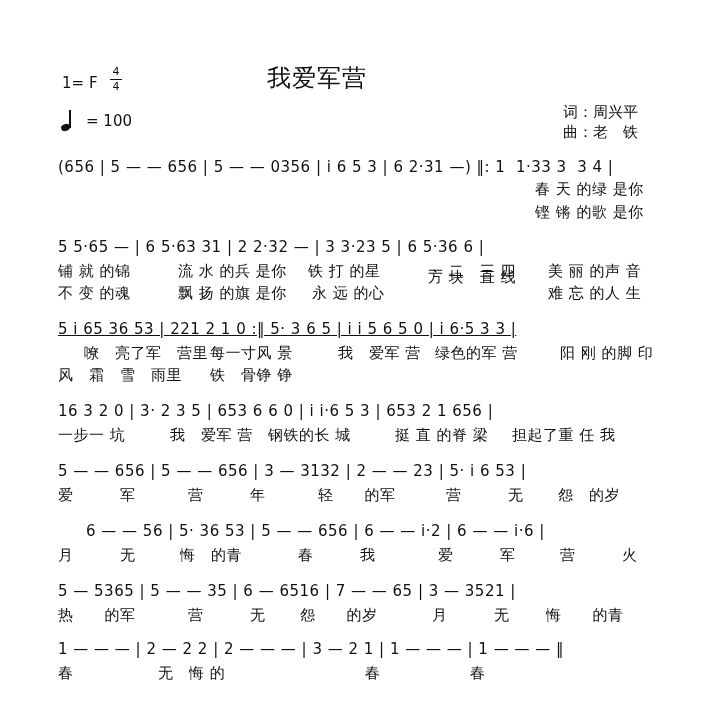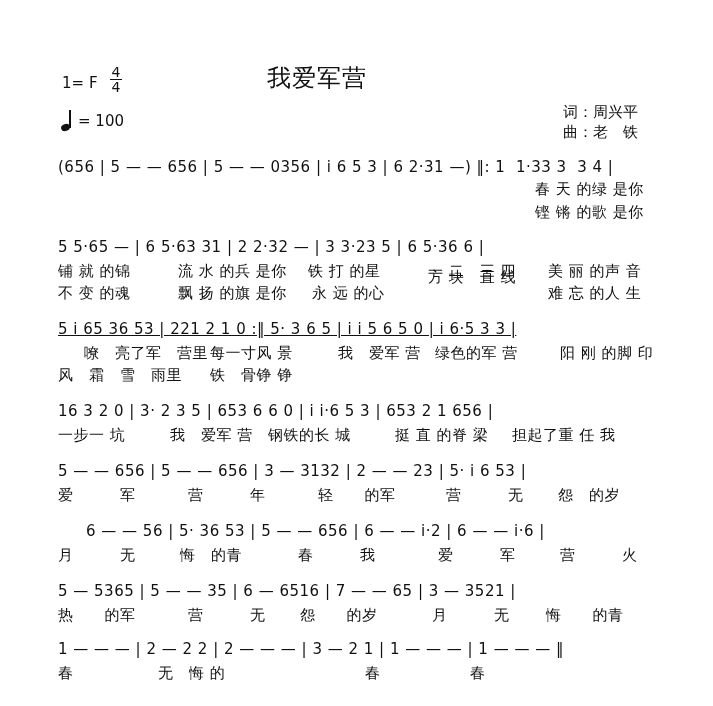--- a/index.html
+++ b/index.html
@@ -1,23 +1,23 @@
 <!DOCTYPE html>
 <html><head>
 <meta charset="utf-8">
 <style>
   html, body { margin: 0; padding: 0; background: #ffffff; }
   body { width: 713px; height: 706px; position: relative; overflow: hidden;
          font-family: "DejaVu Sans", "Liberation Sans", sans-serif; color: #111; }
   .title { position: absolute; top: 62px; left: 0; width: 634px; text-align: center;
            font-size: 24px; letter-spacing: 1px; }
   .key { position: absolute; left: 62px; top: 74px; font-size: 15px; }
-  .timesig { position: absolute; left: 110px; top: 66px; font-size: 14px; line-height: 12px; text-align: center; width: 12px; }
+  .timesig { position: absolute; left: 110px; top: 66px; font-size: 11px; line-height: 12px; text-align: center; width: 12px; }
   .timesig .bar { display:block; height:1px; background:#111; margin:1px 0; }
-  .tempo { position: absolute; left: 60px; top: 110px; font-size: 15px; display:flex; align-items:center; gap:4px; }
+  .tempo { position: absolute; left: 60px; top: 110px; font-size: 15px; display:flex; align-items:center; gap:12px; }
   .note-icon { width: 14px; height: 22px; position: relative; display:inline-block; }
   .note-icon .stem { position:absolute; left:9px; top:0; width:1.5px; height:18px; background:#111; }
   .note-icon .head { position:absolute; left:1px; top:14px; width:9px; height:7px; border-radius:50%; background:#111; transform: rotate(-20deg); }
   .credits { position: absolute; left: 563px; top: 102px; font-size: 15px; line-height: 20px; }
   .bar { }
   .line-text { position: absolute; left: 58px; font-size: 15px; letter-spacing: 0.5px; white-space: pre; }
 </style>
 </head>
 <body>
 

